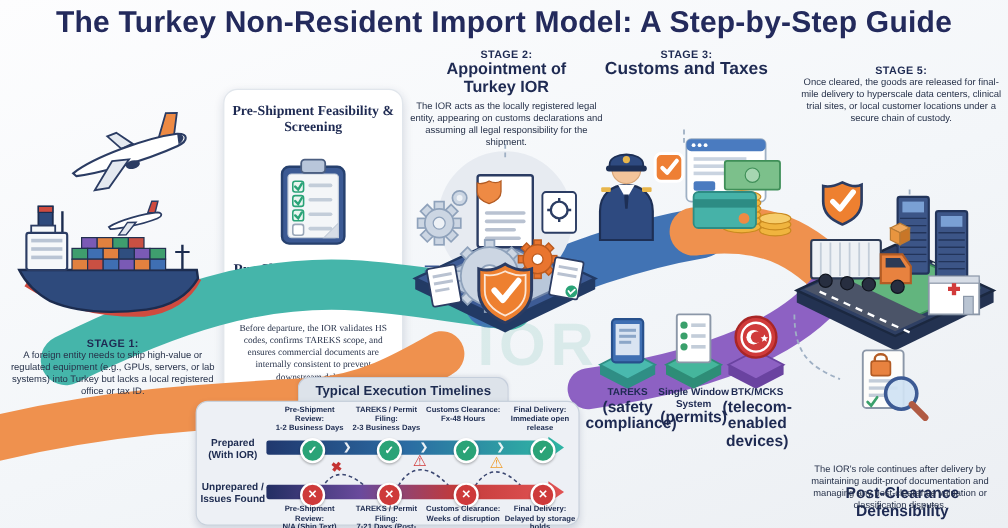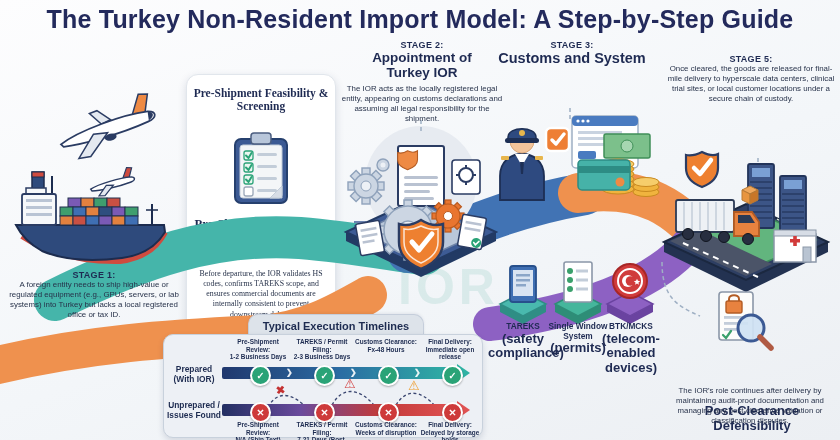--- a/index.html
+++ b/index.html
@@ -78,32 +78,32 @@
     <path d="M 420,128 L 420,152" fill="none" stroke="#9fb0c4" stroke-width="1.5" stroke-dasharray="4 3"></path>
     <path d="M 570,108 L 570,120" fill="none" stroke="#9fb0c4" stroke-width="1.5" stroke-dasharray="4 3"></path>
     <path d="M 758,158 L 758,176" fill="none" stroke="#9fb0c4" stroke-width="1.5" stroke-dasharray="4 3"></path>
     <path d="M 662,262 C 662,296 676,306 700,316" fill="none" stroke="#9fb0c4" stroke-width="1.5" stroke-dasharray="4 3"></path>
   </svg>
 
   <div class="watermark">IOR</div>
 
   <div class="title">The Turkey Non-Resident Import Model: A Step-by-Step Guide</div>
 
-  <div class="stage" style="left:8px;top:270px;width:172px;">
+  <div class="stage" style="left:8px;top:281px;width:172px;">
     <div class="s-label">STAGE 1:</div>
     <div class="s-body">A foreign entity needs to ship high-value or regulated equipment (e.g., GPUs, servers, or lab systems) into Turkey but lacks a local registered office or tax ID.</div>
   </div>
   <div class="stage" style="left:338px;top:40px;width:168px;">
     <div class="s-label">STAGE 2:</div>
     <div class="s-head" style="width:120px;margin-left:24px;">Appointment of Turkey IOR</div>
     <div class="s-body">The IOR acts as the locally registered legal entity, appearing on customs declarations and assuming all legal responsibility for the shipment.</div>
   </div>
   <div class="stage" style="left:482px;top:40px;width:180px;">
     <div class="s-label">STAGE 3:</div>
-    <div class="s-head" style="font-size:14.5px;">Customs and System</div>
+    <div class="s-head" style="font-size:14.5px;">Customs and Taxes</div>
   </div>
   <div class="stage" style="left:664px;top:54px;width:174px;">
     <div class="s-label">STAGE 5:</div>
     <div class="s-body">Once cleared, the goods are released for final-mile delivery to hyperscale data centers, clinical trial sites, or local customer locations under a secure chain of custody.</div>
   </div>
 
   <div class="card">
     <div class="card-h" style="top:12px;">Pre-Shipment Feasibility &amp; Screening</div>
     <div class="abs z3" style="left:42px;top:56px;">
       <svg width="64" height="76" viewBox="0 0 64 76">

